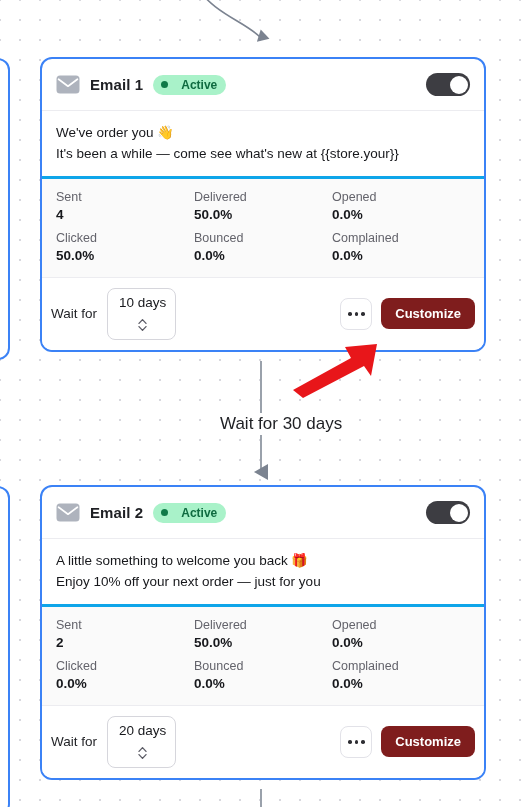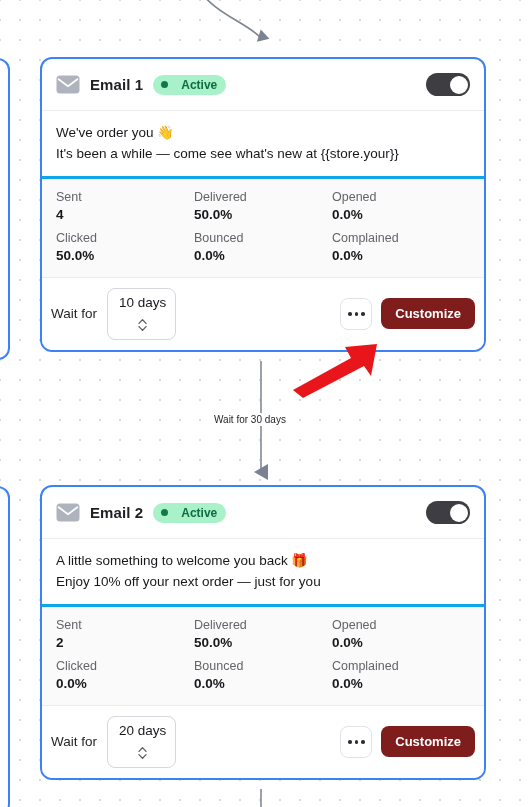--- a/index.html
+++ b/index.html
@@ -200,25 +200,25 @@
     padding: 8px 14px;
     font-size: 13px;
     font-weight: 700;
     font-family: "Liberation Sans", sans-serif;
     cursor: pointer;
   }
 
   
   .edge-label {
     position: absolute;
-    left: 209px;
+    left: 215px;
     top: 413px;
     background: #ffffff;
     padding: 1px 5px;
-    font-size: 10px;
+    font-size: 17px;
     color: #1f2024;
     white-space: nowrap;
   }
 
   
   #annotation-arrow {
     position: absolute;
     left: 285px;
     top: 338px;
     width: 120px;

